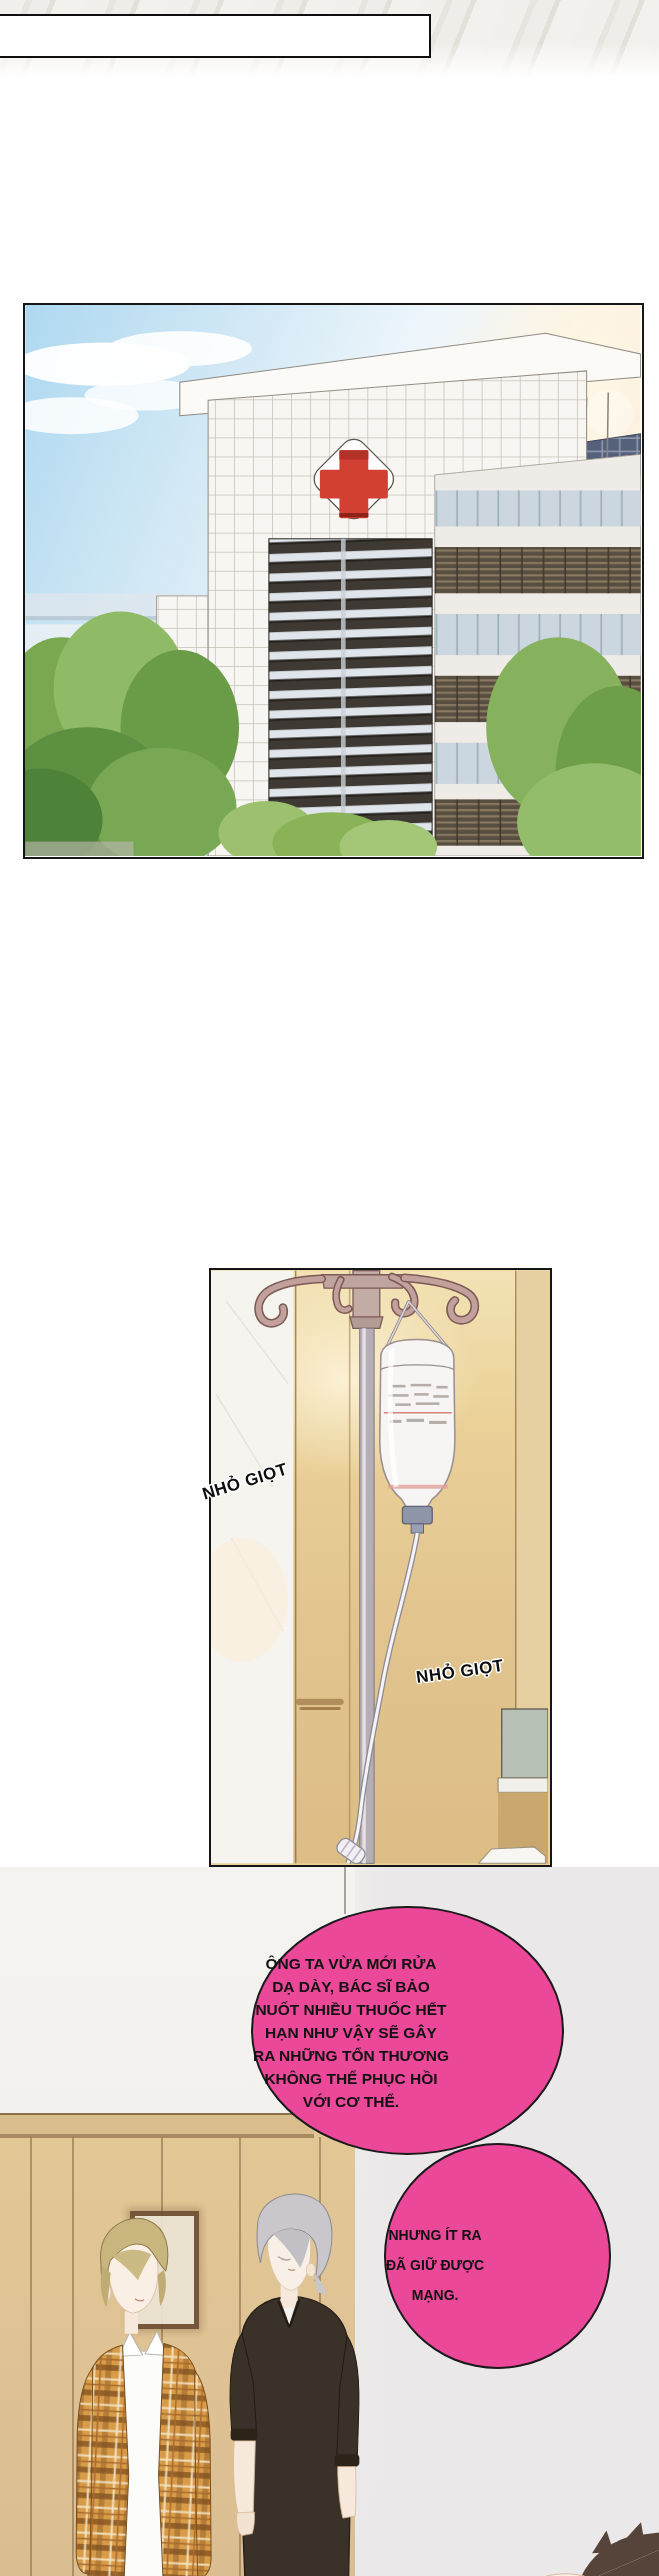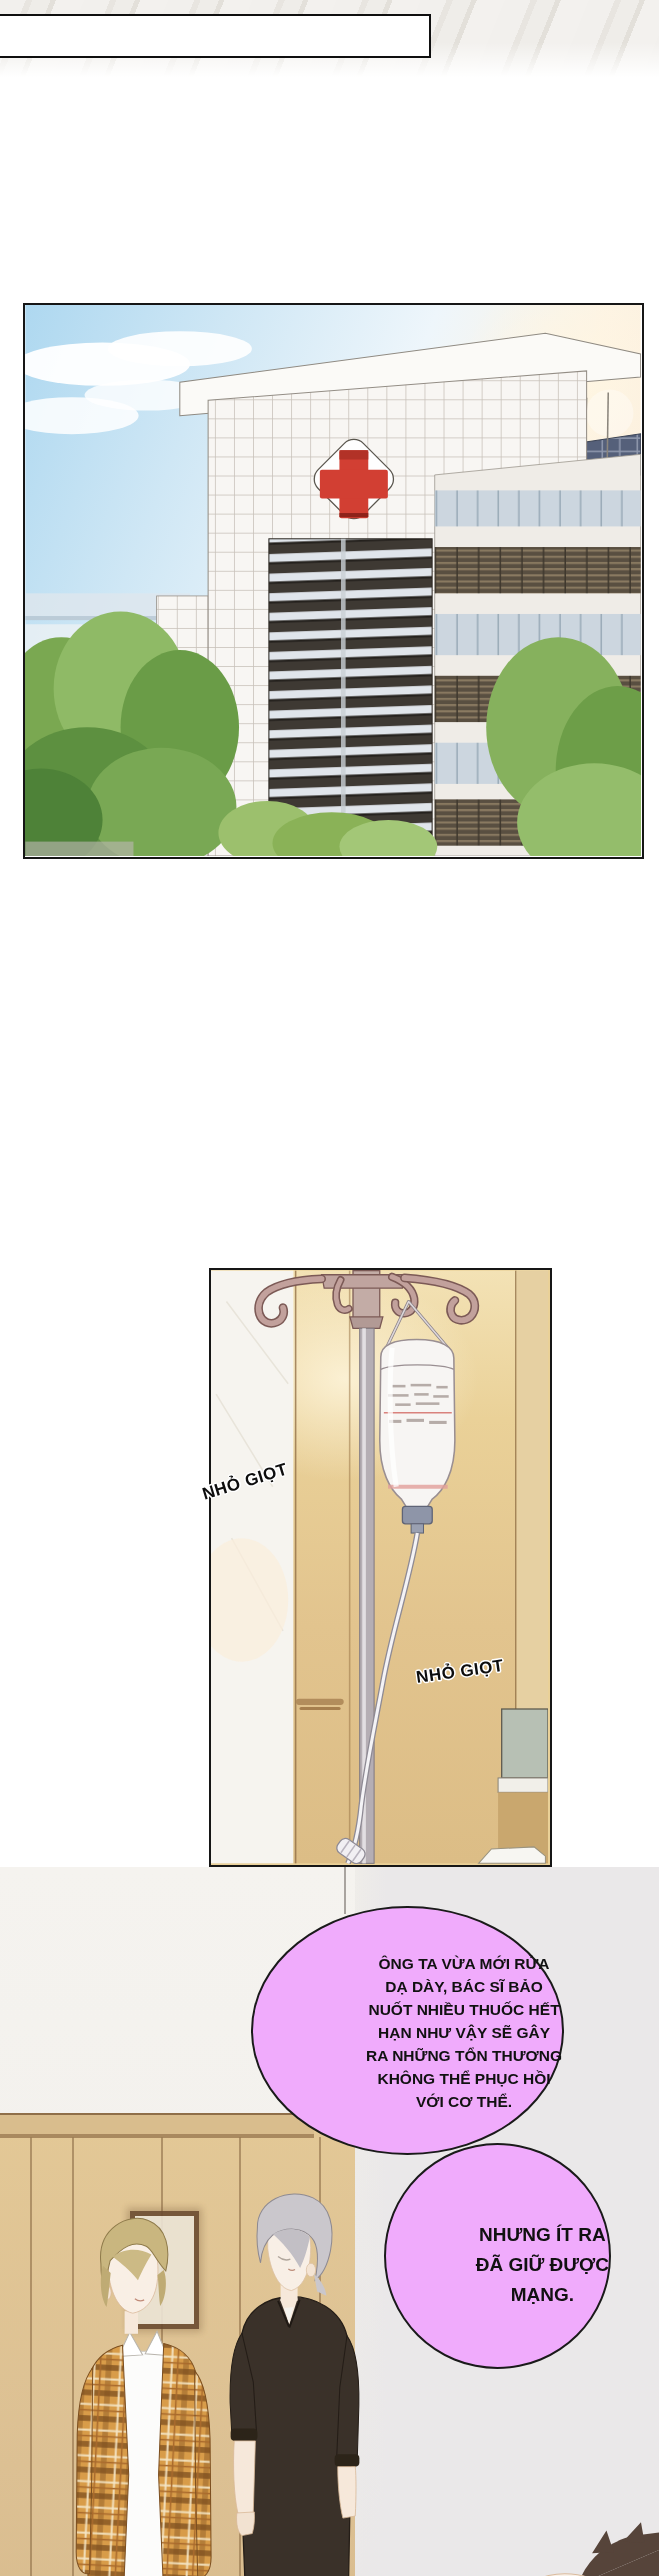--- a/index.html
+++ b/index.html
@@ -38,27 +38,27 @@
     border:5.2px solid #6b4c31;box-sizing:border-box;box-shadow:0 0 7.2px 3.1px rgba(107,76,49,.35);opacity:.9;}
   .scene-art{left:0;top:0;width:659px;height:1034px;}
 
   
   .sfx{z-index:30;font-weight:800;font-size:17px;letter-spacing:0.5px;color:#0d0d0d;white-space:nowrap;
     text-shadow:-1.5px 0 0 #fff,1.5px 0 0 #fff,0 -1.5px 0 #fff,0 1.5px 0 #fff,-1px -1px 0 #fff,1px -1px 0 #fff,-1px 1px 0 #fff,1px 1px 0 #fff;}
   .sfx1{left:201px;top:1472px;transform:rotate(-17deg);}
   .sfx2{left:416px;top:1662px;transform:rotate(-8deg);}
 
   
-  .bubble{background:#f0abfc;border:2.1px solid #1a1a1a;border-radius:50%;
-    display:flex;align-items:center;justify-content:flex-end;}
+  .bubble{background:#ec4899;border:2.1px solid #1a1a1a;border-radius:50%;
+    display:flex;align-items:center;justify-content:flex-start;}
   .bubble-text{font-weight:700;text-align:center;white-space:pre-line;color:#111;}
   .bubble1{left:251px;top:1906px;width:309px;height:245px;z-index:40;}
   .bubble1 .bubble-text{font-size:15.5px;line-height:23px;padding-top:3.1px;}
   .bubble2{left:384px;top:2143px;width:223px;height:222px;z-index:41;}
-  .bubble2 .bubble-text{font-size:19px;line-height:30px;padding-top:17.5px;}
+  .bubble2 .bubble-text{font-size:14px;line-height:30px;padding-top:17.5px;}
 </style>
 </head>
 <body>
 
 <div class="page">
 
   <div class="abs texture-band"></div>
   <div class="abs credit-box">
     <span></span>
   </div>

